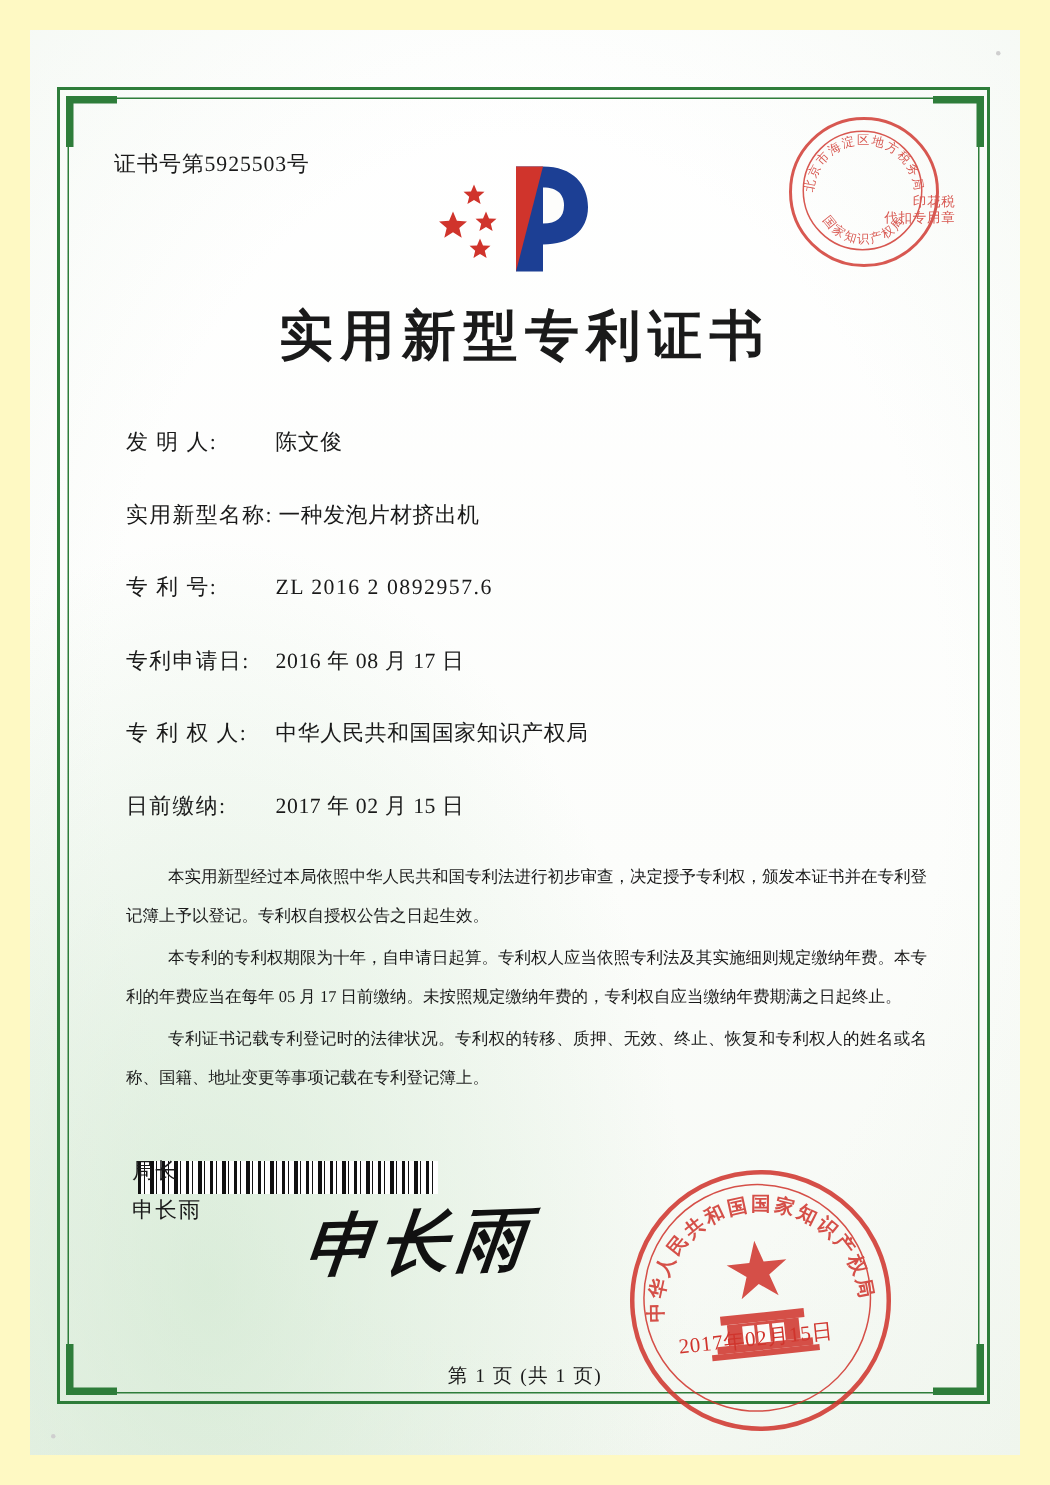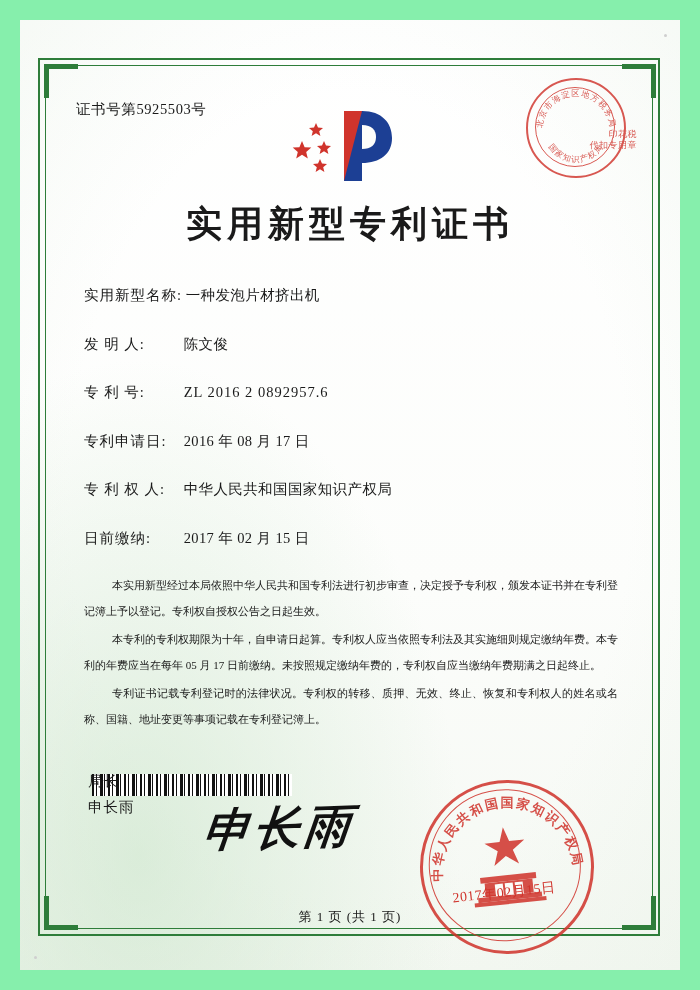--- a/index.html
+++ b/index.html
@@ -15,21 +15,21 @@
     position: relative;
     overflow: hidden;
   }
 
   
   .page {
     position: absolute;
     left: 0; top: 0;
     width: 700px;
     height: 990px;
-    background: #86efac;
+    background: #fef9c3;
   }
   .bg-tint {
     position: absolute;
     left: 20px; top: 20px;
     width: 660px; height: 950px;
     background:
       radial-gradient(ellipse at 18% 88%, rgba(196,226,196,0.55) 0%, rgba(196,226,196,0.0) 42%),
       radial-gradient(ellipse at 50% 50%, rgba(255,255,255,0.0) 60%, rgba(230,240,228,0.35) 100%),
       linear-gradient(180deg, #ffffff 0%, #fcfdfb 60%, #f4f8f2 100%);
   }
@@ -292,26 +292,26 @@
     <div class="ctr">
       <div>印花税</div>
       <div>代扣专用章</div>
     </div>
   </div>
 
   <div class="title">实用新型专利证书</div>
 
   <div class="fields">
     <div class="field">
+      <span class="lab">发 明 人:</span>
+      <span class="val">陈文俊</span>
+    </div>
+    <div class="field">
       <span class="lab">实用新型名称:</span>
       <span class="val">一种发泡片材挤出机</span>
-    </div>
-    <div class="field">
-      <span class="lab">发 明 人:</span>
-      <span class="val">陈文俊</span>
     </div>
     <div class="field">
       <span class="lab">专 利 号:</span>
       <span class="val mono">ZL 2016 2 0892957.6</span>
     </div>
     <div class="field">
       <span class="lab">专利申请日:</span>
       <span class="val">2016 年 08 月 17 日</span>
     </div>
     <div class="field">

